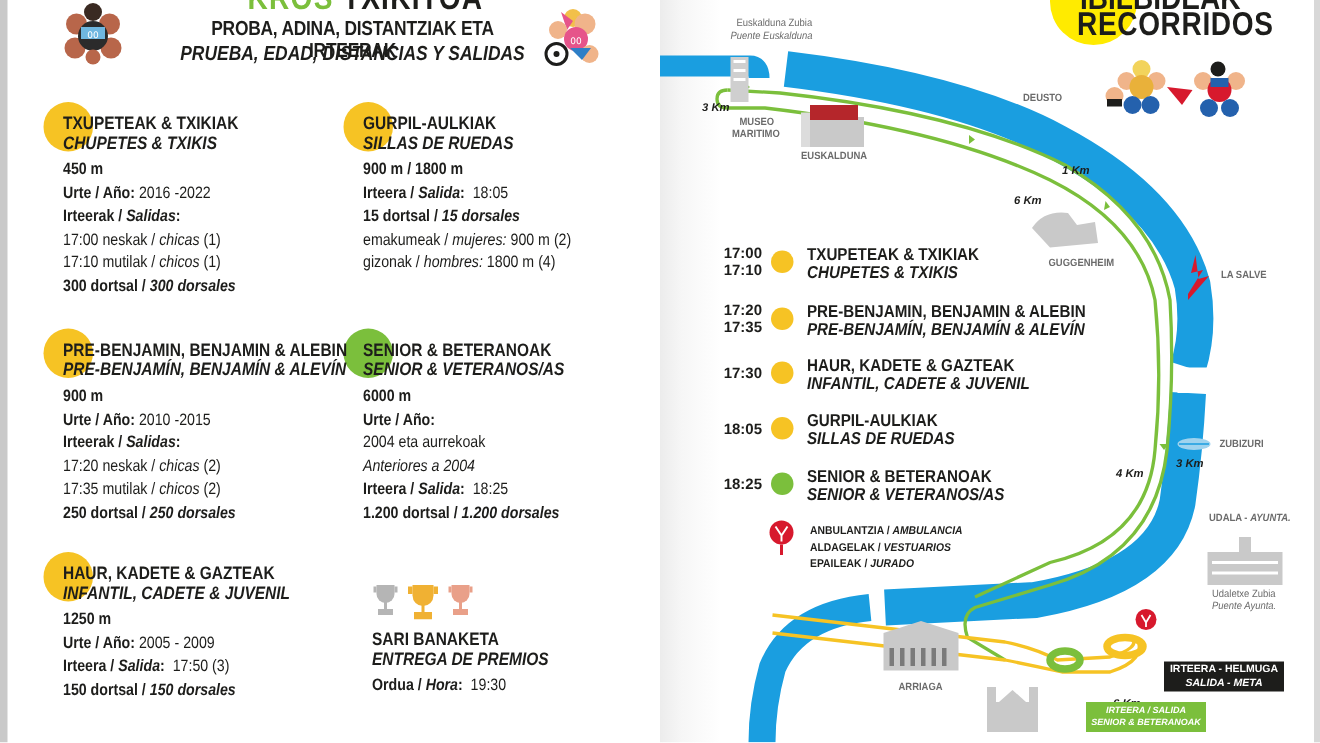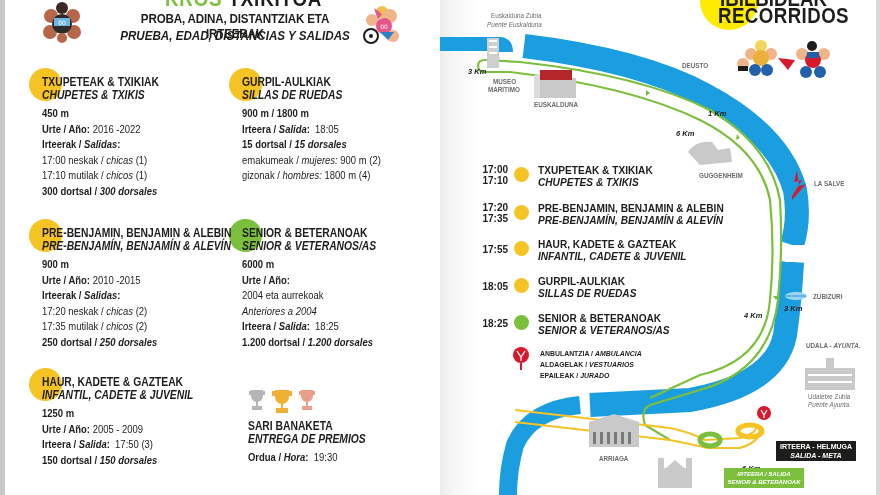--- a/index.html
+++ b/index.html
@@ -335,21 +335,21 @@
     <div class="leg-time" style="top:1px">
         <div>17:20</div>
         <div>17:35</div>
       </div>
     <div class="leg-dot" style="top:4px"></div>
     <div class="leg-t1" style="top:1px">PRE-BENJAMIN, BENJAMIN &amp; ALEBIN</div>
     <div class="leg-t2" style="top:13px">PRE-BENJAMÍN, BENJAMÍN &amp; ALEVÍN</div>
   </div>
   <div class="leg-row" style="top:74px">
     <div class="leg-time" style="top:7px">
-        <div>17:55</div>
+        <div>17:30</div>
       </div>
     <div class="leg-dot" style="top:4px"></div>
     <div class="leg-t1" style="top:1px">HAUR, KADETE &amp; GAZTEAK</div>
     <div class="leg-t2" style="top:13px">INFANTIL, CADETE &amp; JUVENIL</div>
   </div>
   <div class="leg-row" style="top:111px">
     <div class="leg-time" style="top:7px">
         <div>18:05</div>
       </div>
     <div class="leg-dot" style="top:4px"></div>

